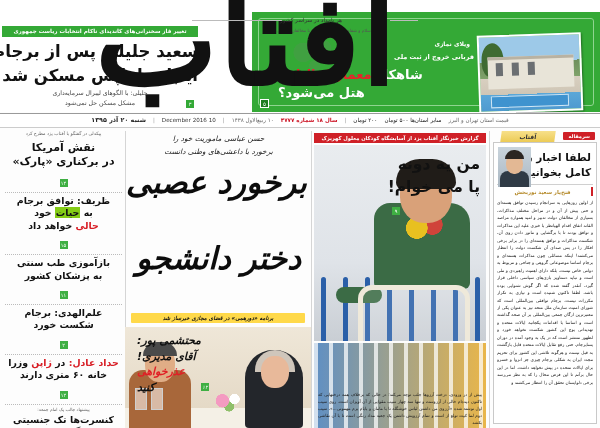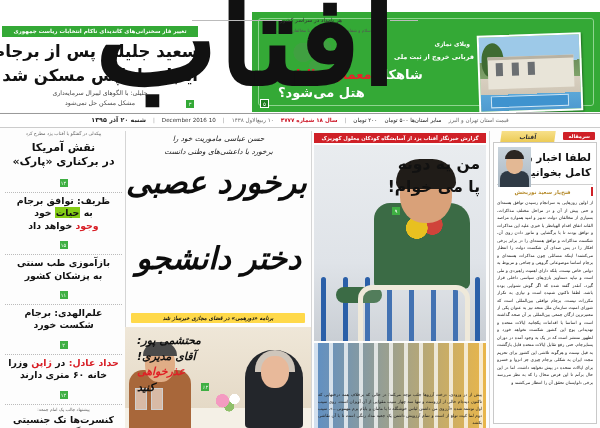--- a/index.html
+++ b/index.html
@@ -510,21 +510,21 @@
 
     <div class="col-right">
       <div class="cr-top-note">پیکدلی در گفتگو با آفتاب یزد مطرح کرد</div>
 
       <div class="cr-item">
         <div class="cr-head">نقش آمریکا<br>در برکناری «پارک»</div>
         <div style="text-align:center"><span class="cr-pg">۱۴</span></div>
       </div>
 
       <div class="cr-item">
-        <div class="cr-head sm">ظریف: توافق برجام<br>به <span class="hl">حیات</span> خود<br><span class="red">وجود</span> خواهد داد</div>
+        <div class="cr-head sm">ظریف: توافق برجام<br>به <span class="hl">حیات</span> خود<br><span class="red">حالی</span> خواهد داد</div>
         <div style="text-align:center"><span class="cr-pg">۱۵</span></div>
       </div>
 
       <div class="cr-item">
         <div class="cr-head sm">بازآموزی طب سنتی<br>به پزشکان کشور</div>
         <div style="text-align:center"><span class="cr-pg">۱۱</span></div>
       </div>
 
       <div class="cr-item">
         <div class="cr-head sm">علم‌الهدی: برجام<br>شکست خورد</div>

